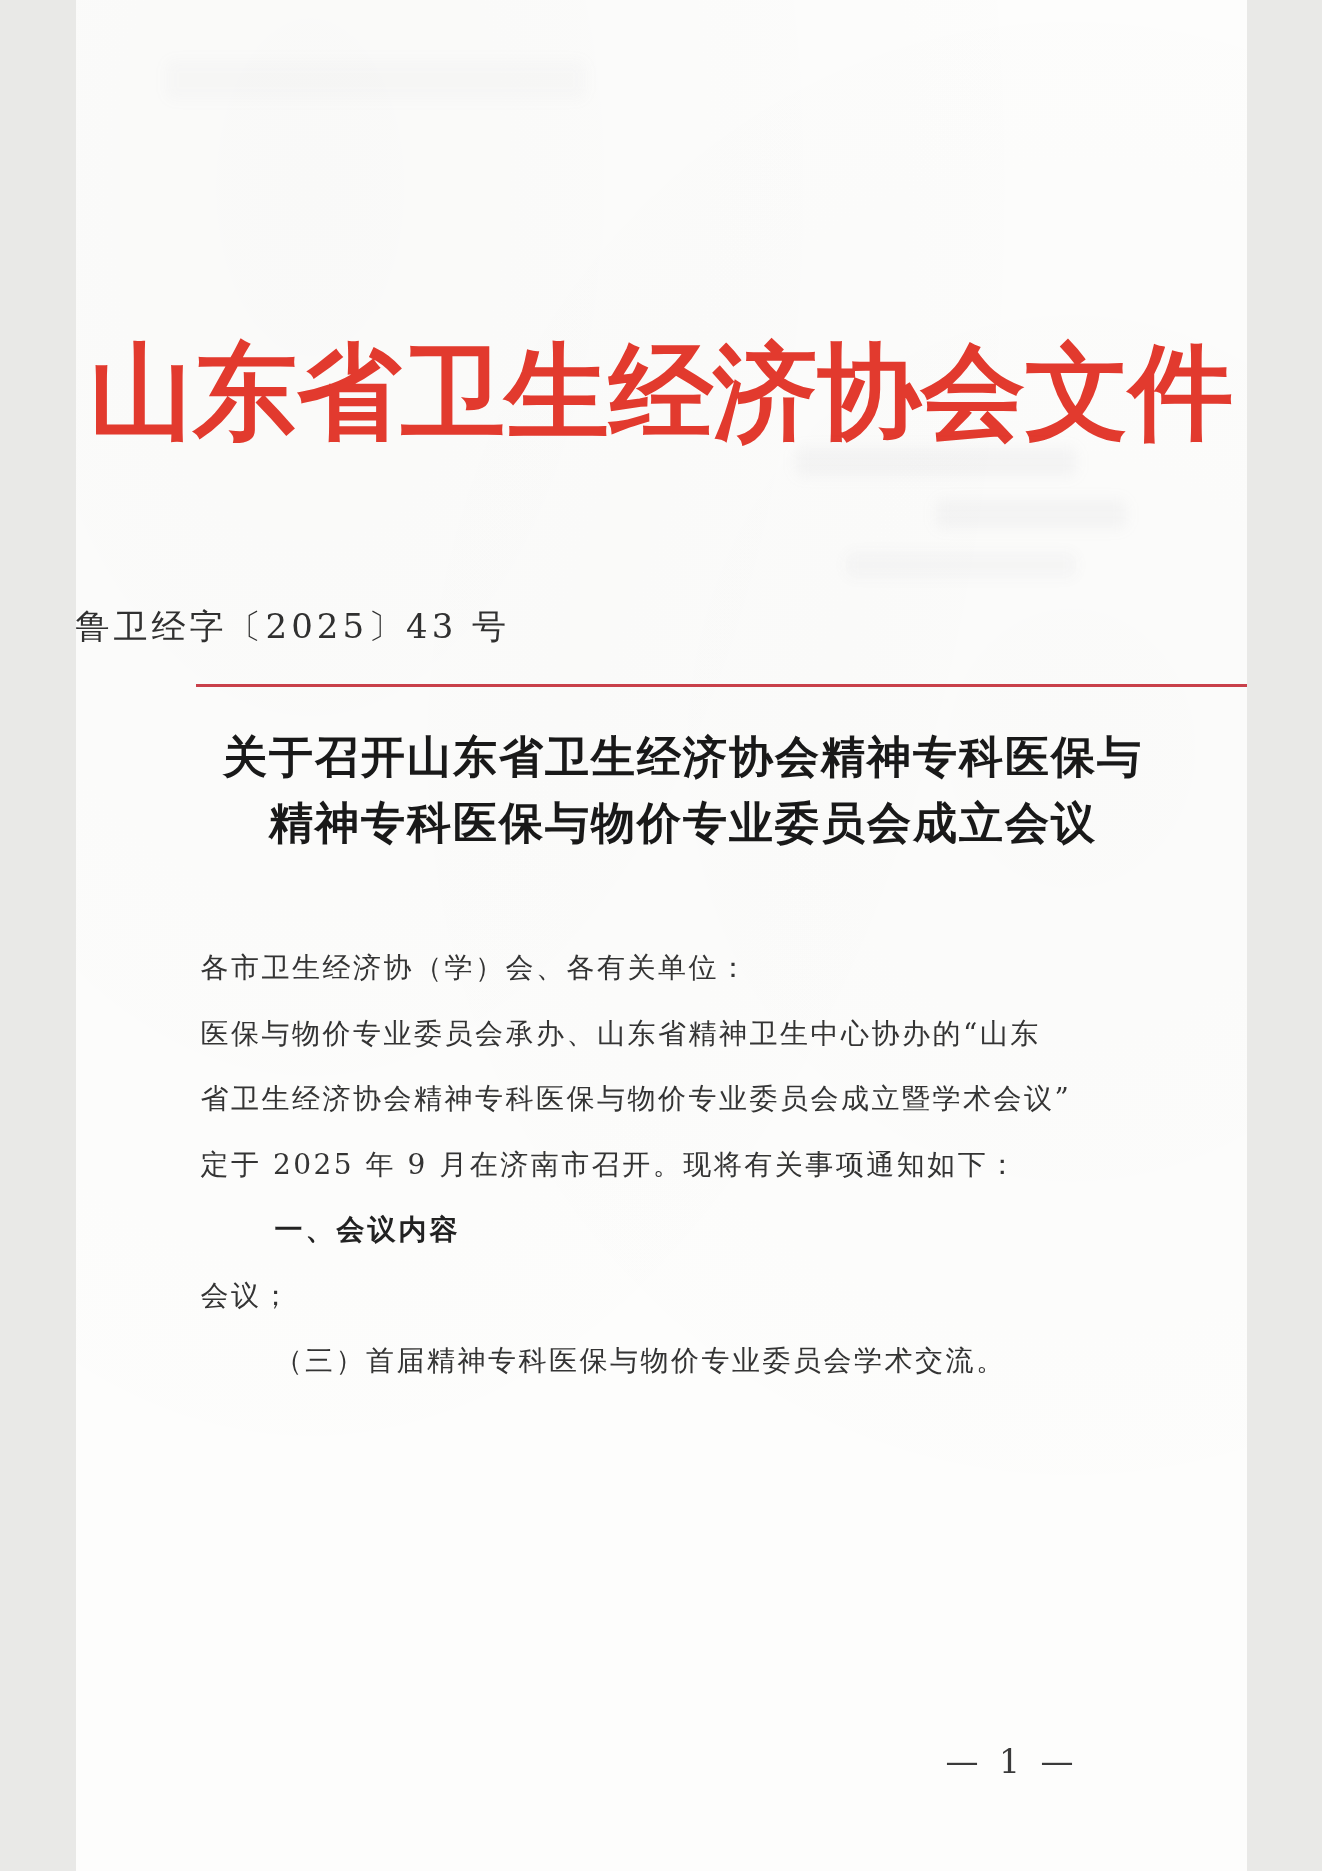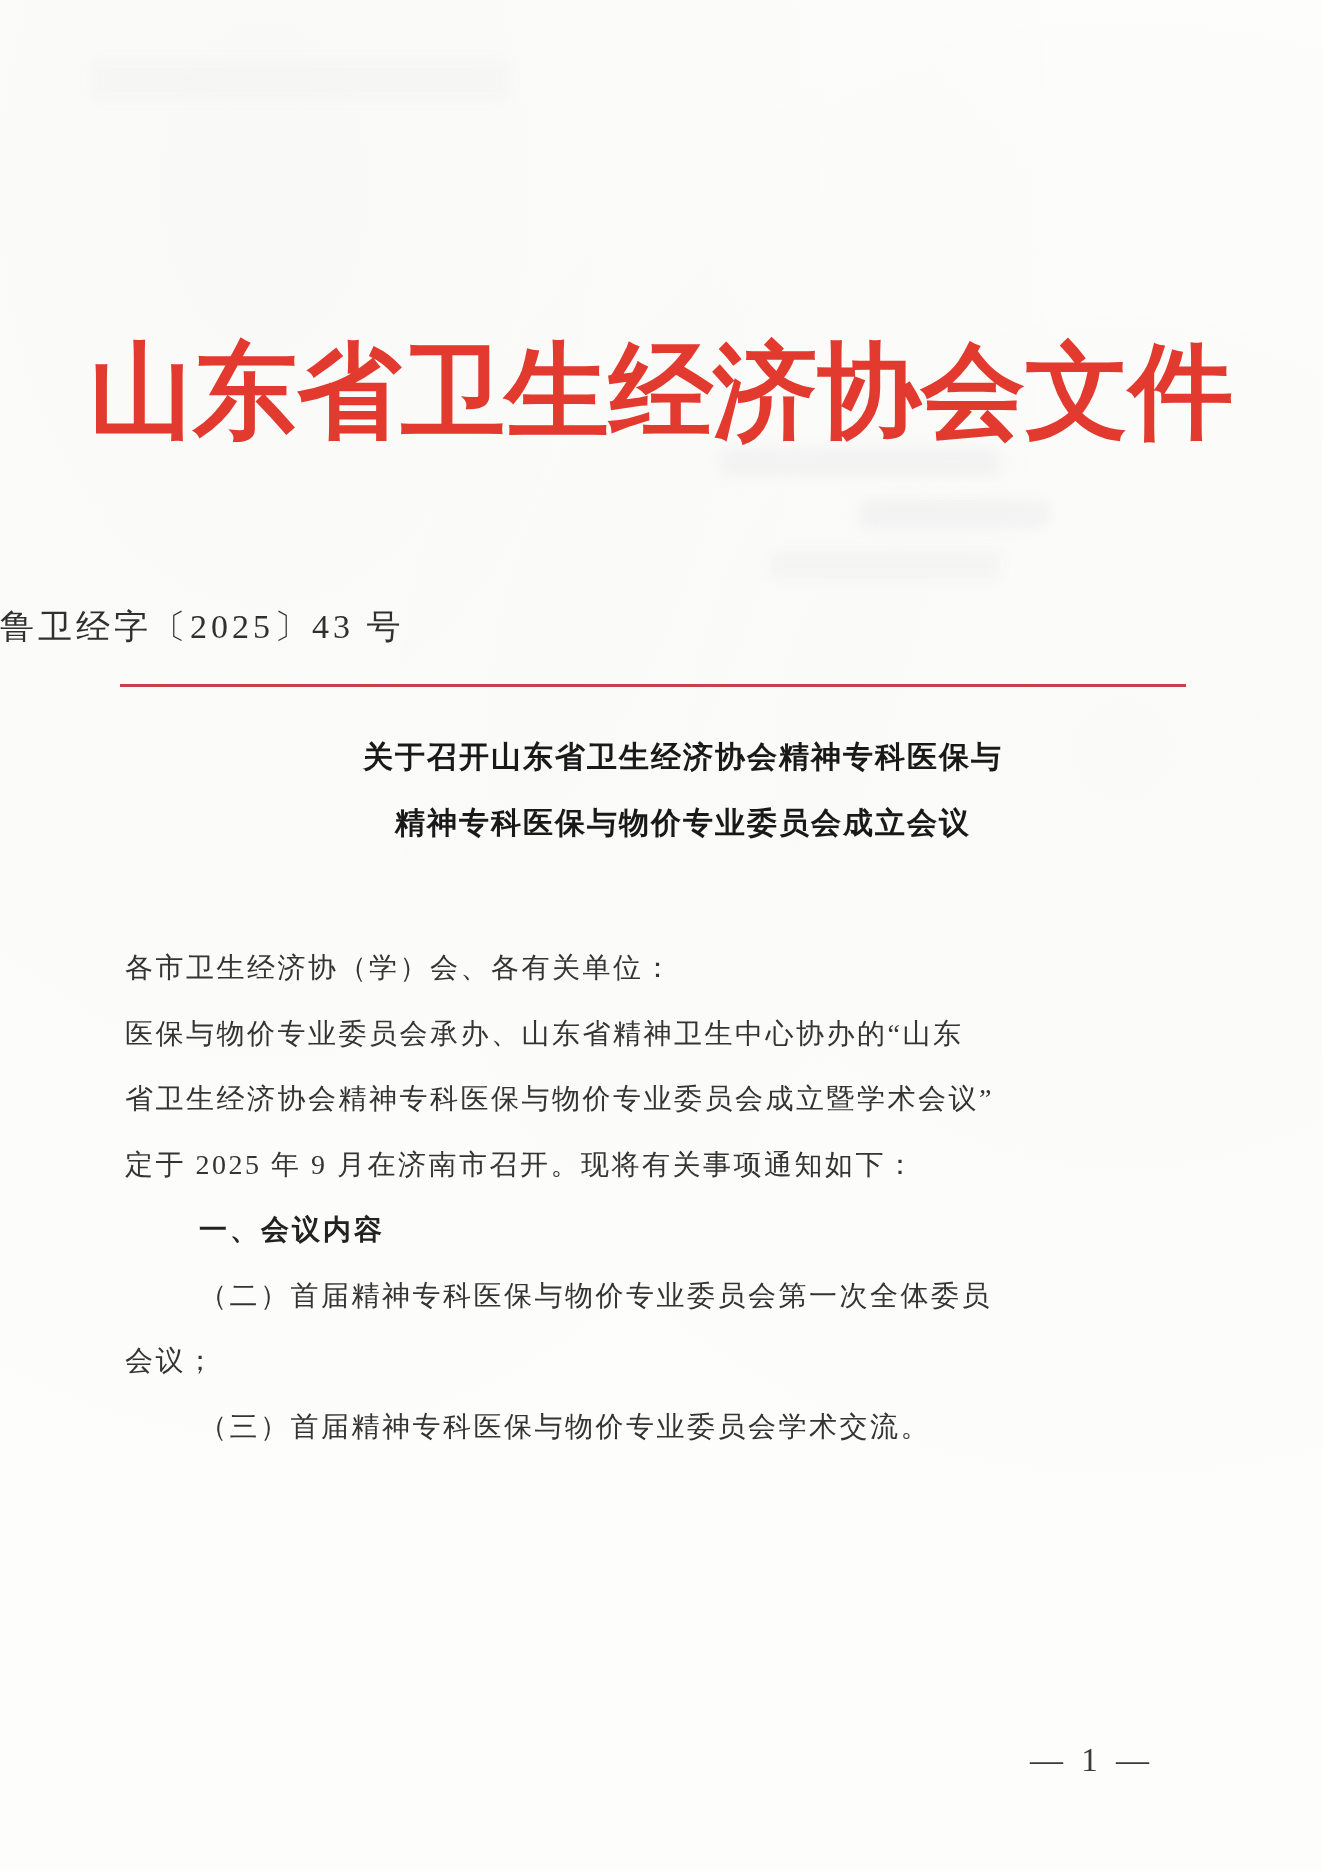--- a/index.html
+++ b/index.html
@@ -3,26 +3,25 @@
 <meta charset="utf-8">
 <style>
   html, body {
     margin: 0;
     padding: 0;
     background: #e9e9e7;
     font-family: "DejaVu Serif", "Liberation Serif", serif;
   }
   .page {
     position: relative;
-    width: 1322px;
+    width: 1171px;
     height: 1871px;
     margin: 0 auto;
     background: #fdfdfc;
     overflow: hidden;
-    font-family: Liberation Serif, serif;
   }
   
   .page::before {
     content: "";
     position: absolute;
     inset: 0;
     background:
       radial-gradient(ellipse at 20% 10%, rgba(0,0,0,0.015), transparent 60%),
       radial-gradient(ellipse at 85% 40%, rgba(0,0,0,0.012), transparent 55%);
     pointer-events: none;
@@ -58,21 +57,21 @@
     width: 1066px;
     height: 3px;
     background: #c9404a;
   }
   .doc-title {
     position: absolute;
     top: 724px;
     left: 0;
     right: 0;
     text-align: center;
-    font-size: 30px;
+    font-size: 44px;
     font-weight: bold;
     line-height: 66px;
     letter-spacing: 2px;
     color: #191919;
     white-space: nowrap;
     margin-left: 44px;
   }
   .body-lines {
     position: absolute;
     top: 935px;
@@ -132,20 +131,19 @@
     <div>关于召开山东省卫生经济协会精神专科医保与</div>
     <div>精神专科医保与物价专业委员会成立会议</div>
   </div>
 
   <div class="body-lines" id="body-lines">
       <div class="line">各市卫生经济协（学）会、各有关单位：</div>
       <div class="line">医保与物价专业委员会承办、山东省精神卫生中心协办的“山东</div>
       <div class="line">省卫生经济协会精神专科医保与物价专业委员会成立暨学术会议”</div>
       <div class="line">定于 2025 年 9 月在济南市召开。现将有关事项通知如下：</div>
       <div class="line indent bold">一、会议内容</div>
-      <div class="line indent">（二）首届精神专科医保与物价专业委员会第一次全体委员</div>
       <div class="line">会议；</div>
       <div class="line indent">（三）首届精神专科医保与物价专业委员会学术交流。</div>
     </div>
 
   <div class="page-number">— 1 —</div>
 
 </div>
 
 </body></html>

